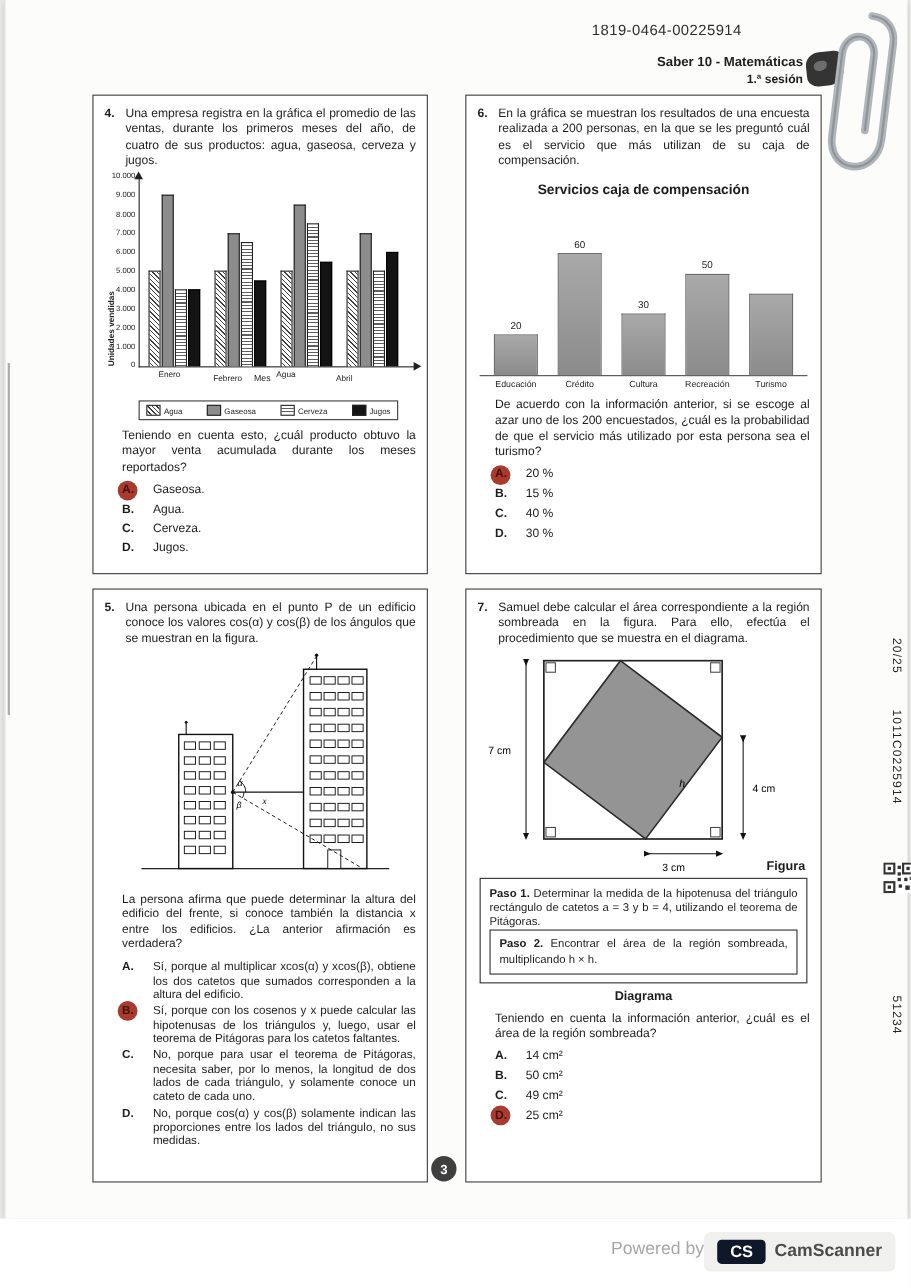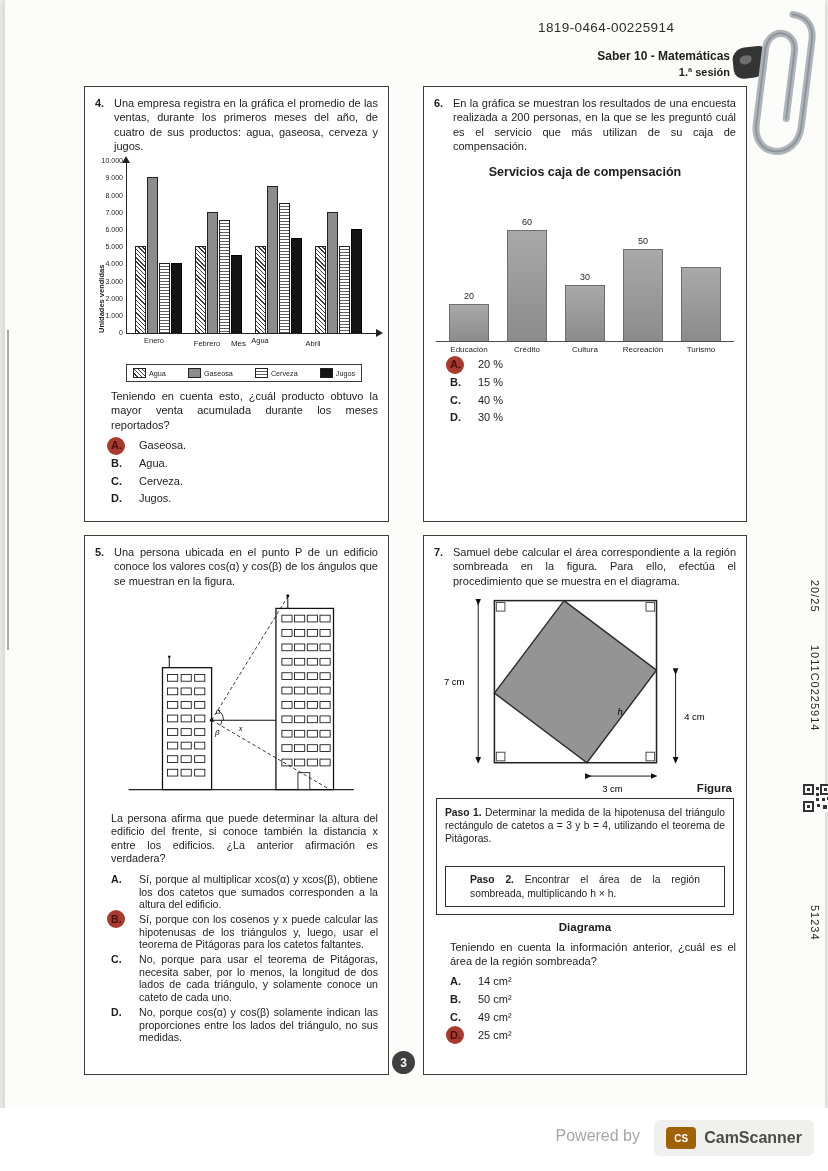--- a/index.html
+++ b/index.html
@@ -82,30 +82,30 @@
   .c2-val{font-size:9px;margin-bottom:2px;height:11px}
   .c2-bar{width:38px;background:linear-gradient(to bottom,#a9a9a9,#8b8b8b);border:1px solid #6e6e6e;border-bottom:none}
   .c2-cats{display:flex;justify-content:space-around;margin-top:3px;padding:0 4px}
   .c2-cat{width:52px;text-align:center;font-size:8px}
 
   
   .fig{display:block;margin:5px auto 2px auto}
   .fig-caption{text-align:right;font-weight:bold;font-size:11.5px;margin:-18px 4px 2px 0}
   .steps-outer{border:1.3px solid #2e2e2e;padding:7px 8px;margin:4px 2px 6px 2px;font-size:10.3px;line-height:1.28}
   .step{margin:0;text-align:justify}
-  .step-inner{border:1.3px solid #2e2e2e;padding:6px 24px;margin-top:21px}
+  .step-inner{border:1.3px solid #2e2e2e;padding:6px 8px;margin-top:0}
   .diagram-caption{text-align:center;font-weight:bold;font-size:11.5px;margin:2px 0 6px 0}
 
   
   .page-badge{position:absolute;left:392px;top:1051px;width:23px;height:23px;border-radius:50%;
     background:#3f3f3f;color:#fff;font-size:12px;font-weight:bold;display:flex;align-items:center;justify-content:center}
   .powered{position:absolute;right:188px;top:1127px;font-size:16px;color:#a6a6a6}
   .cs-badge{position:absolute;right:14px;top:1120px;height:36px;display:flex;align-items:center;gap:8px;
     background:#f0f0ee;border-radius:6px;padding:0 12px}
-  .cs-icon{width:30px;height:22px;background:#a16207;border-radius:4px;color:#fff;font-size:10px;font-weight:bold;
+  .cs-icon{width:44px;height:22px;background:#0f172a;border-radius:4px;color:#fff;font-size:15px;font-weight:bold;
     display:flex;align-items:center;justify-content:center}
   .cs-name{font-size:16px;font-weight:600;color:#4b4b4b}
 </style>
 </head>
 <body>
 
 <div class="scan-page"></div>
 <div class="scan-edge"></div>
 <div class="app-footer"></div>
 
@@ -399,20 +399,21 @@
           </div>
         <div class="c2-cats" id="c2-cats">
             <div class="c2-cat">Educación</div>
             <div class="c2-cat">Crédito</div>
             <div class="c2-cat">Cultura</div>
             <div class="c2-cat">Recreación</div>
             <div class="c2-cat">Turismo</div>
           </div>
       </div>
 
+      <p class="prompt">De acuerdo con la información anterior, si se escoge al azar uno de los 200 encuestados, ¿cuál es la probabilidad de que el servicio más utilizado por esta persona sea el turismo?</p>
       <ul class="opts">
         <li class="opt">
           <span class="letter marked">A.</span>
           <span class="otext">20 %</span>
         </li>
         <li class="opt">
           <span class="letter">B.</span>
           <span class="otext">15 %</span>
         </li>
         <li class="opt">

